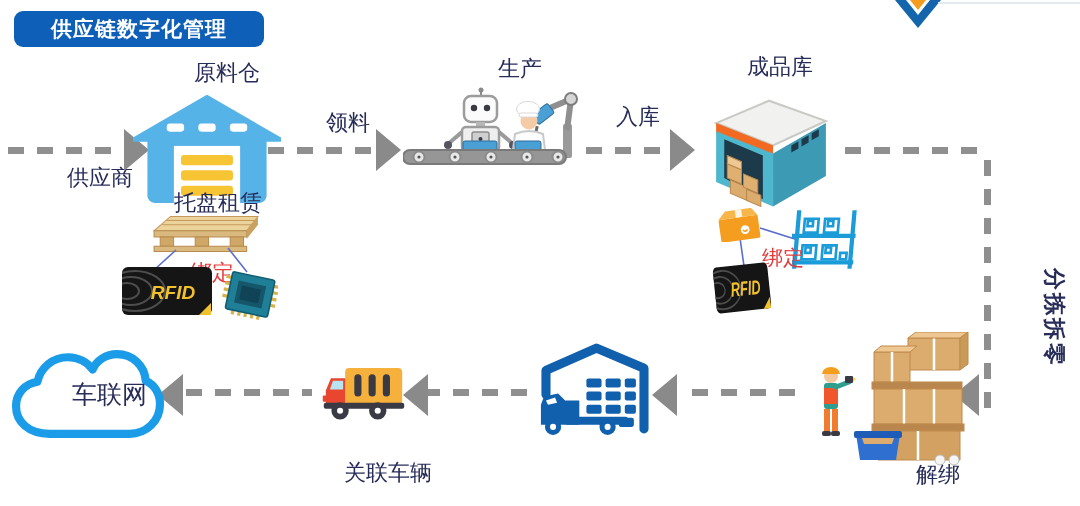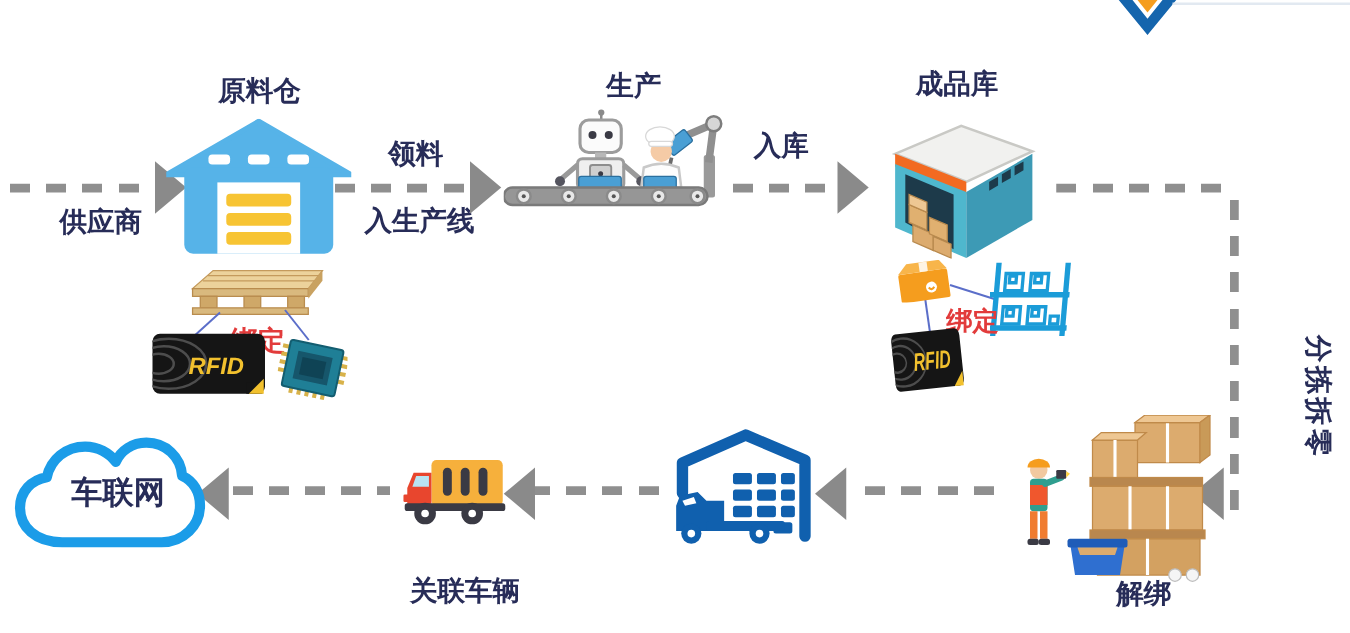--- a/index.html
+++ b/index.html
@@ -2,22 +2,22 @@
 <html><head>
 <meta charset="utf-8">
 <style>
   html,body{margin:0;padding:0;background:#fff;}
   .canvas{
     position:relative;width:1080px;height:506px;background:#fff;overflow:hidden;
     font-family:"Liberation Sans","DejaVu Sans",sans-serif;color:#272c58;
   }
   .abs{position:absolute;}
   .label{
-    position:absolute;font-weight:bold;color:#272c58;font-size:22px;
-    text-align:center;white-space:nowrap;line-height:1.15;
+    position:absolute;font-weight:normal;color:#272c58;font-size:22px;
+    text-align:right;white-space:nowrap;line-height:1.15;
   }
   .badge{
     position:absolute;left:14px;top:11px;width:250px;height:36px;
     background:#0d5fb8;border-radius:9px;color:#fff;font-weight:bold;font-size:21px;
     display:flex;align-items:center;justify-content:center;letter-spacing:1px;
   }
   .bind{color:#e23b3b;font-size:22px;}
   
   .dash-h{
     position:absolute;height:7px;
@@ -44,20 +44,21 @@
     letter-spacing:3px;transform:rotate(90deg);white-space:nowrap;
   }
   .topline{position:absolute;left:938px;top:2px;width:142px;height:2px;background:#e2e9f1;}
   svg{display:block;}
 </style>
 </head>
 <body>
 
 <div class="canvas">
 
+  <div class="badge">供应链数字化管理</div>
 
   <div class="abs" style="left:893px;top:0;width:50px;height:30px">
     <svg viewBox="0 0 50 30" width="50" height="30">
       <polygon points="2,0 25,28 48,0 37,0 25,15 13,0" fill="#1565ad"></polygon>
       <polygon points="17,0 25,10 33,0" fill="#f59d1e"></polygon>
     </svg>
   </div>
   <div class="topline"></div>
 
   <div class="label" style="left:28px;top:165px;width:105px">供应商</div>
@@ -72,20 +73,21 @@
       <rect x="33" y="28" width="17" height="8" rx="3" fill="#fff"></rect>
       <rect x="64" y="28" width="17" height="8" rx="3" fill="#fff"></rect>
       <rect x="95" y="28" width="17" height="8" rx="3" fill="#fff"></rect>
       <rect x="40" y="50" width="65" height="56" fill="#fff"></rect>
       <rect x="47" y="59" width="51" height="10" rx="3" fill="#f7c433"></rect>
       <rect x="47" y="74" width="51" height="10" rx="3" fill="#f7c433"></rect>
       <rect x="47" y="89" width="51" height="10" rx="3" fill="#f7c433"></rect>
     </svg>
   </div>
 
+  <div class="label" style="left:152px;top:190px;width:110px">托盘租赁</div>
   <div class="abs" style="left:152px;top:214px;width:108px;height:44px">
     <svg viewBox="0 0 105 42" width="108" height="44">
       <polygon points="18,2 103,2 92,16 2,16" fill="#ecd29b" stroke="#c49a5c" stroke-width="1"></polygon>
       <line x1="14" y1="6" x2="100" y2="6" stroke="#c49a5c" stroke-width="1"></line>
       <line x1="10" y1="10" x2="97" y2="10" stroke="#c49a5c" stroke-width="1"></line>
       <polygon points="2,16 92,16 92,22 2,22" fill="#d9b97e" stroke="#b98c4e" stroke-width="1"></polygon>
       <rect x="8" y="22" width="13" height="9" fill="#cfa868" stroke="#b98c4e"></rect>
       <rect x="42" y="22" width="13" height="9" fill="#cfa868" stroke="#b98c4e"></rect>
       <rect x="76" y="22" width="13" height="9" fill="#cfa868" stroke="#b98c4e"></rect>
       <polygon points="2,31 92,31 92,36 2,36" fill="#d9b97e" stroke="#b98c4e" stroke-width="1"></polygon>
@@ -137,21 +139,20 @@
             <rect x="46" y="27" width="5" height="3"></rect>
         </g>
         <rect x="6" y="5" width="40" height="35" rx="2" fill="#1f7f96" stroke="#135d70" stroke-width="1.5"></rect>
         <rect x="13" y="12" width="26" height="21" fill="#16566b"></rect>
         <rect x="17" y="16" width="18" height="13" fill="#0f4355"></rect>
       </g>
     </svg>
   </div>
 
   <div class="label" style="left:295px;top:110px;width:75px">领料</div>
-  <div class="label" style="left:283px;top:164px;width:105px">入生产线</div>
   <div class="dash-h" style="left:268px;top:147px;width:104px"></div>
   <div class="arr-r" style="left:376px;top:129px"></div>
 
   <div class="label" style="left:472px;top:56px;width:70px">生产</div>
   <div class="abs" style="left:403px;top:86px;width:182px;height:86px">
     <svg viewBox="0 0 182 86" width="182" height="86">
 
       <rect x="160" y="38" width="9" height="34" rx="2" fill="#9a9a9a"></rect>
       <polyline points="164,44 168,13 147,22" fill="none" stroke="#8f8f8f" stroke-width="6" stroke-linejoin="round"></polyline>
       <circle cx="168" cy="13" r="6" fill="#d6d6d6" stroke="#7d7d7d" stroke-width="2"></circle>

